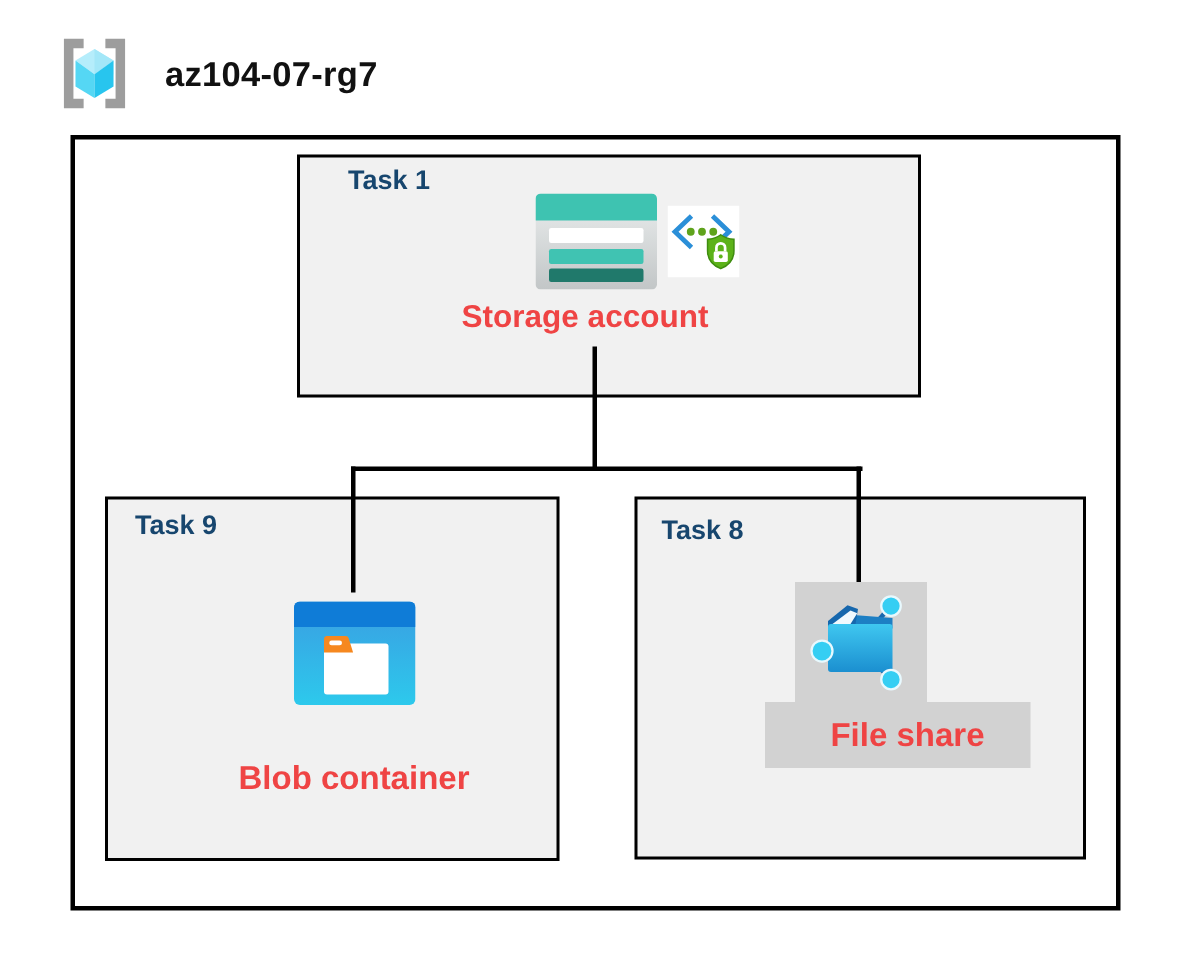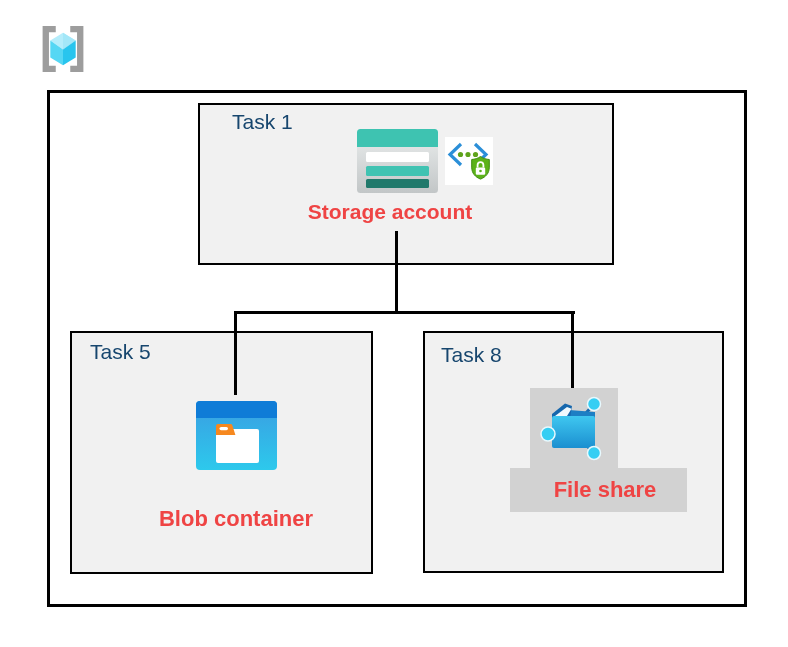--- a/index.html
+++ b/index.html
@@ -22,21 +22,21 @@
     border:3px solid #000000;background:#ffffff;box-sizing:border-box;
   }
   
   .task-box{
     background:#f1f1f1;border:2.5px solid #000000;box-sizing:border-box;
   }
   .task1{left:198px;top:103px;width:416px;height:162px;}
   .task2{left:70px;top:331px;width:303px;height:243px;}
   .task3{left:423px;top:331px;width:301px;height:242px;}
   .task-label{
-    font-size:21px;font-weight:400;color:#17466e;white-space:nowrap;
+    font-size:18px;font-weight:700;color:#17466e;white-space:nowrap;
   }
   .task1-label{left:232px;top:110px;}
   .task2-label{left:90px;top:340px;}
   .task3-label{left:441px;top:343px;}
   .resource-label{
     font-size:21px;font-weight:700;color:#ef4444;text-align:center;white-space:nowrap;
   }
   .storage-label{left:240px;top:200px;width:300px;font-size:21px;}
   .blob-label{left:106px;top:490px;width:260px;font-size:22px;margin-top:16px;}
   .fileshare-band{
@@ -63,20 +63,21 @@
 
 <div class="abs rg-header">
   <svg class="abs rg-icon" viewBox="0 0 64 64" width="58" height="58">
     <path d="M24,10 L13,10 L13,54 L24,54" fill="none" stroke="#9d9d9d" stroke-width="7"></path>
     <path d="M40,10 L51,10 L51,54 L40,54" fill="none" stroke="#9d9d9d" stroke-width="7"></path>
     <polygon points="32,14 46,22.5 32,32.5 18,22.5" fill="#b5edfb"></polygon>
     <polygon points="32,14 46,22.5 32,32.5" fill="#a3e7f8"></polygon>
     <polygon points="18,22.5 32,32.5 32,50 18,41.5" fill="#55d7f4"></polygon>
     <polygon points="46,22.5 32,32.5 32,50 46,41.5" fill="#28c5ee"></polygon>
   </svg>
+  <div class="abs rg-title">az104-07-rg7</div>
 </div>
 
 <div class="abs outer-box"></div>
 
 <div class="abs task-box task1"></div>
 <div class="abs task-box task2"></div>
 <div class="abs task-box task3"></div>
 
 <div class="abs line line-v1"></div>
 <div class="abs line line-h"></div>
@@ -104,21 +105,21 @@
   <circle cx="15.5" cy="17.5" r="2.6" fill="#5fa31c"></circle>
   <circle cx="23" cy="17.5" r="2.6" fill="#5fa31c"></circle>
   <circle cx="30.5" cy="17.5" r="2.6" fill="#5fa31c"></circle>
   <path d="M35.5,19.5 c2.5,1.9 5.9,2.8 8.8,3 v7.6 c0,6.3 -3.7,10 -8.8,12 c-5.1,-2 -8.8,-5.7 -8.8,-12 v-7.6 c2.9,-0.2 6.3,-1.1 8.8,-3 z" fill="#5cb219" stroke="#3f8d10" stroke-width="1"></path>
   <path d="M32.6,30.5 v-2.4 a2.9,2.9 0 0 1 5.8,0 v2.4" fill="none" stroke="#ffffff" stroke-width="1.8"></path>
   <rect x="30.8" y="30.5" width="9.4" height="7.2" rx="1.2" fill="#ffffff"></rect>
   <circle cx="35.5" cy="34" r="1.3" fill="#5cb219"></circle>
 </svg>
 <div class="abs resource-label storage-label">Storage account</div>
 
-<div class="abs task-label task2-label">Task 5</div>
+<div class="abs task-label task2-label">Task 9</div>
 <svg class="abs blob-icon" viewBox="0 0 81 69" width="81" height="69">
   <defs>
     <linearGradient id="bc-bg" x1="0" y1="0" x2="0" y2="1">
       <stop offset="0" stop-color="#3a9de2"></stop>
       <stop offset="1" stop-color="#2dc9ec"></stop>
     </linearGradient>
   </defs>
   <rect x="0" y="0" width="81" height="69" rx="4" fill="url(#bc-bg)"></rect>
   <path d="M4,0 h73 a4,4 0 0 1 4,4 V17 H0 V4 A4,4 0 0 1 4,0 Z" fill="#0f7cd7"></path>
   <rect x="20" y="28" width="43" height="34" rx="2" fill="#ffffff"></rect>

